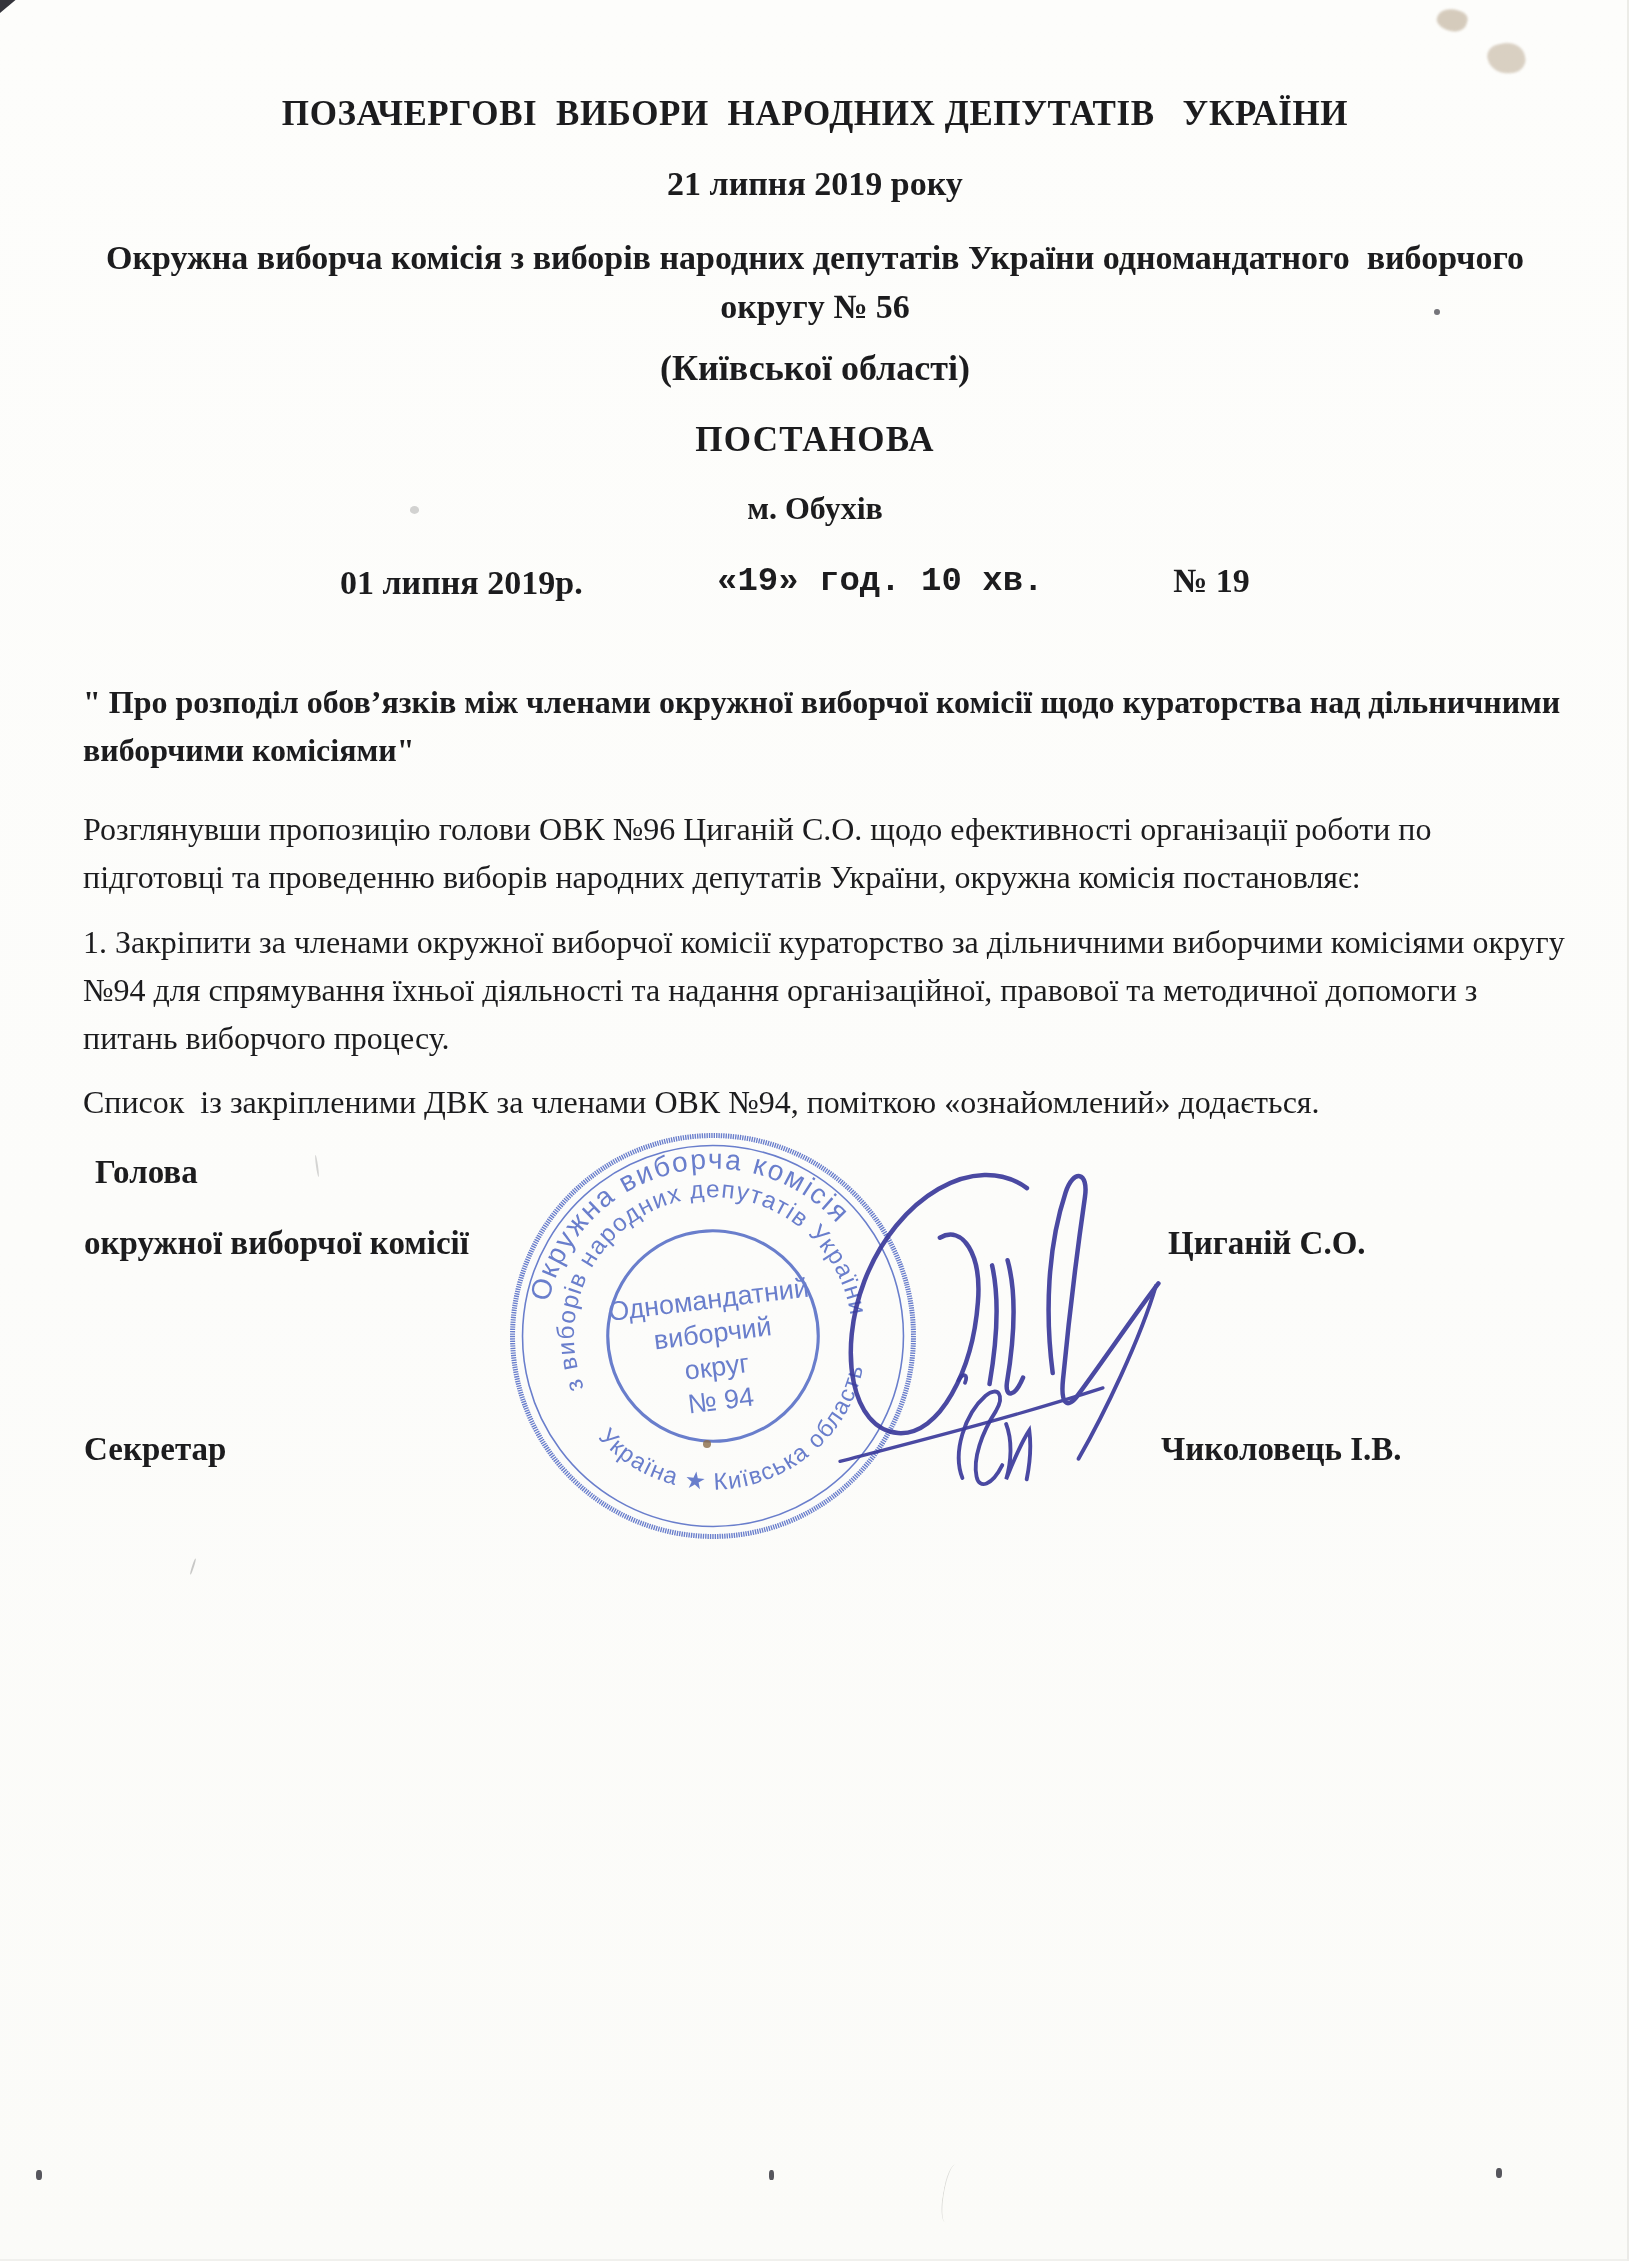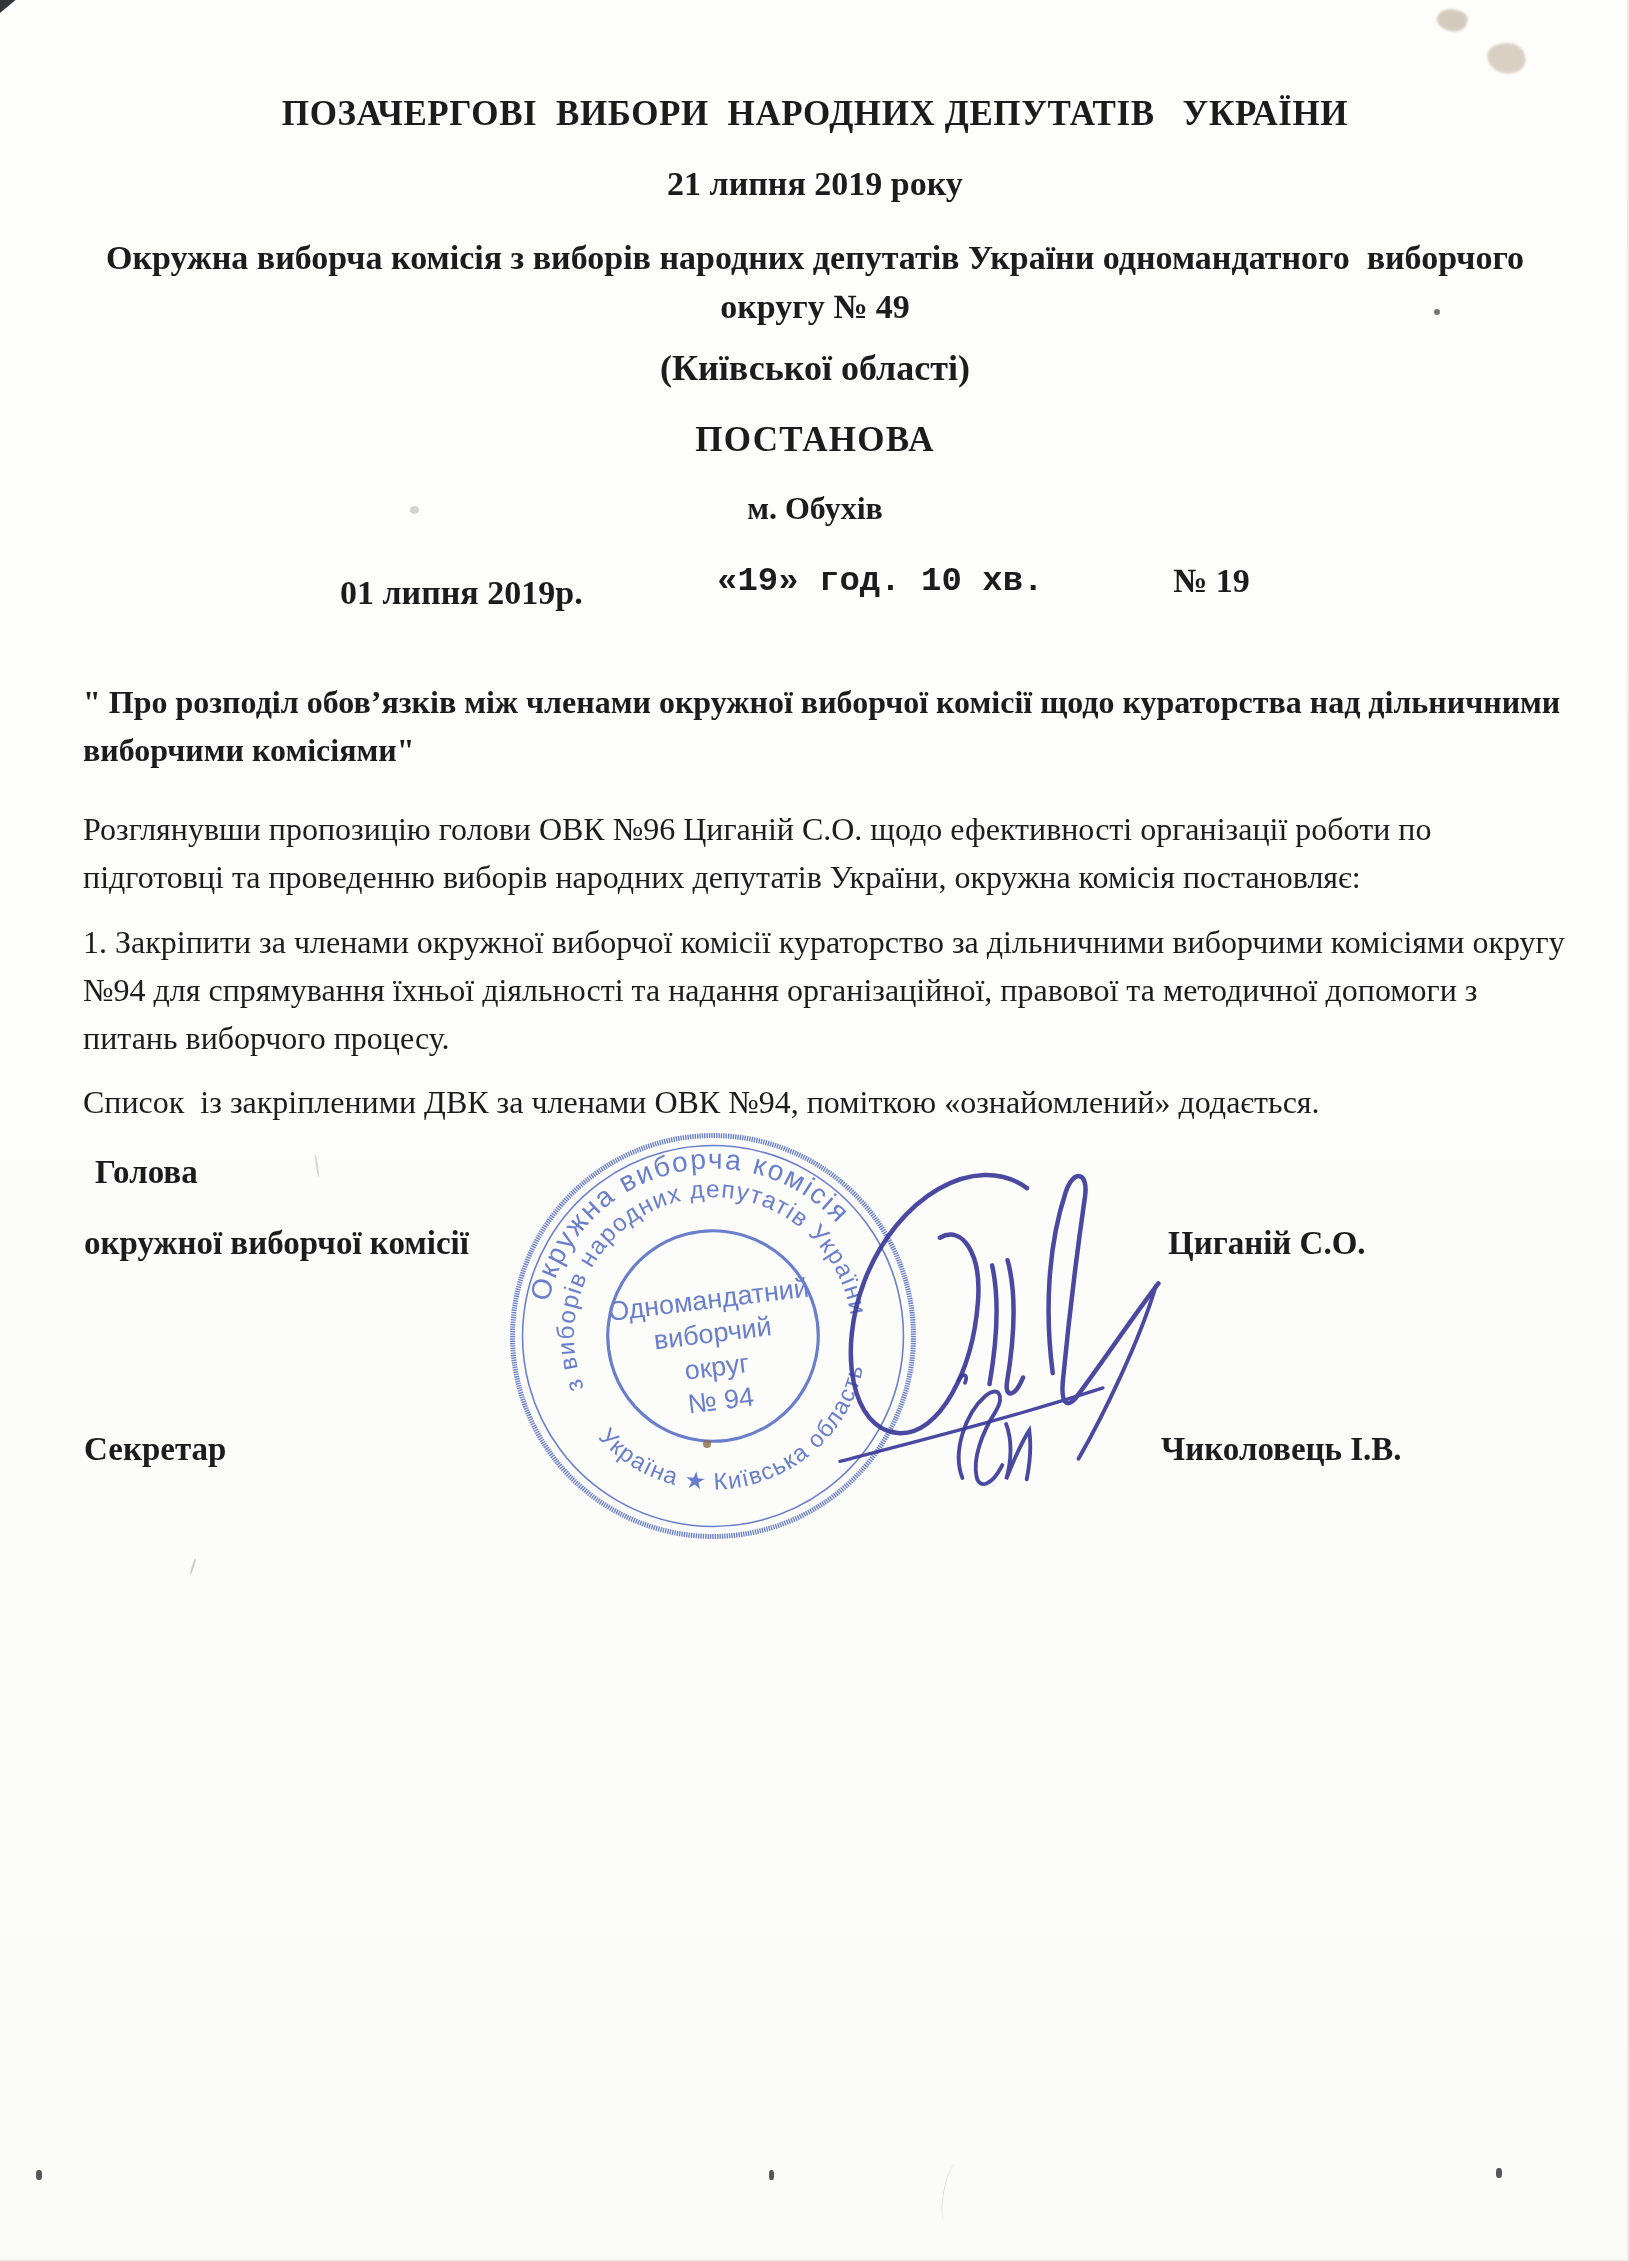--- a/index.html
+++ b/index.html
@@ -13,21 +13,21 @@
   .ctr{left:0;width:1630px;text-align:center;}
   .b{font-weight:bold;}
   .pre{white-space:pre-wrap;}
   .title{top:94px;font-size:35px;letter-spacing:0.6px;}
   .eldate{top:165px;font-size:34px;}
   .commission{top:233px;left:64px;width:1502px;text-align:center;font-size:34px;line-height:49px;}
   .region{top:347px;font-size:36px;}
   .doctype{top:420px;font-size:35px;letter-spacing:1.3px;}
   .city{top:490px;font-size:32px;}
   .metarow{top:562px;left:0;width:1630px;height:45px;font-size:34px;}
-  .meta-date{left:340px;top:12px;}
+  .meta-date{left:340px;top:2px;}
   .meta-time{left:717px;top:0;font-family:Liberation Mono, monospace;}
   .meta-num{left:1173px;top:0;}
   .bodytext{left:83px;width:1496px;font-size:32px;line-height:48px;}
   .subject{top:678px;}
   .p1{top:805px;}
   .p2{top:918px;}
   .p3{top:1078px;}
   .golova{top:1154px;left:95px;font-size:33px;}
   .role2{top:1225px;left:84px;font-size:33px;}
   .headname{top:1225px;left:1168px;font-size:33px;}
@@ -53,21 +53,21 @@
   .stamp-dot{left:703px;top:1440px;width:8.4px;height:7.7px;background:#8a6b49;border-radius:50%;opacity:.8;}
   .grayline{left:943px;top:2164px;width:14px;height:59px;border-left:1.9px solid #b9b9b4;border-radius:50%;opacity:.45;transform:rotate(10deg);}
   .edge-right{right:0;top:0;width:3.2px;height:2261px;background:#e7e7e2;opacity:.8;}
   .edge-bottom{left:0;bottom:0;width:1630px;height:1.9px;background:#ededea;opacity:.8;}
 </style>
 </head>
 <body>
 
 <div class="abs ctr b pre title">ПОЗАЧЕРГОВІ  ВИБОРИ  НАРОДНИХ ДЕПУТАТІВ   УКРАЇНИ</div>
 <div class="abs ctr b eldate">21 липня 2019 року</div>
-<div class="abs b pre commission">Окружна виборча комісія з виборів народних депутатів України одномандатного  виборчого округу № 49</div>
+<div class="abs b pre commission">Окружна виборча комісія з виборів народних депутатів України одномандатного  виборчого округу № 56</div>
 <div class="abs ctr b region">(Київської області)</div>
 <div class="abs ctr b doctype">ПОСТАНОВА</div>
 <div class="abs ctr b city">м. Обухів</div>
 
 <div class="abs metarow">
   <span class="abs b meta-date">01 липня 2019р.</span>
   <span class="abs b meta-time">«19» год. 10 хв.</span>
   <span class="abs b meta-num">№ 19</span>
 </div>
 

